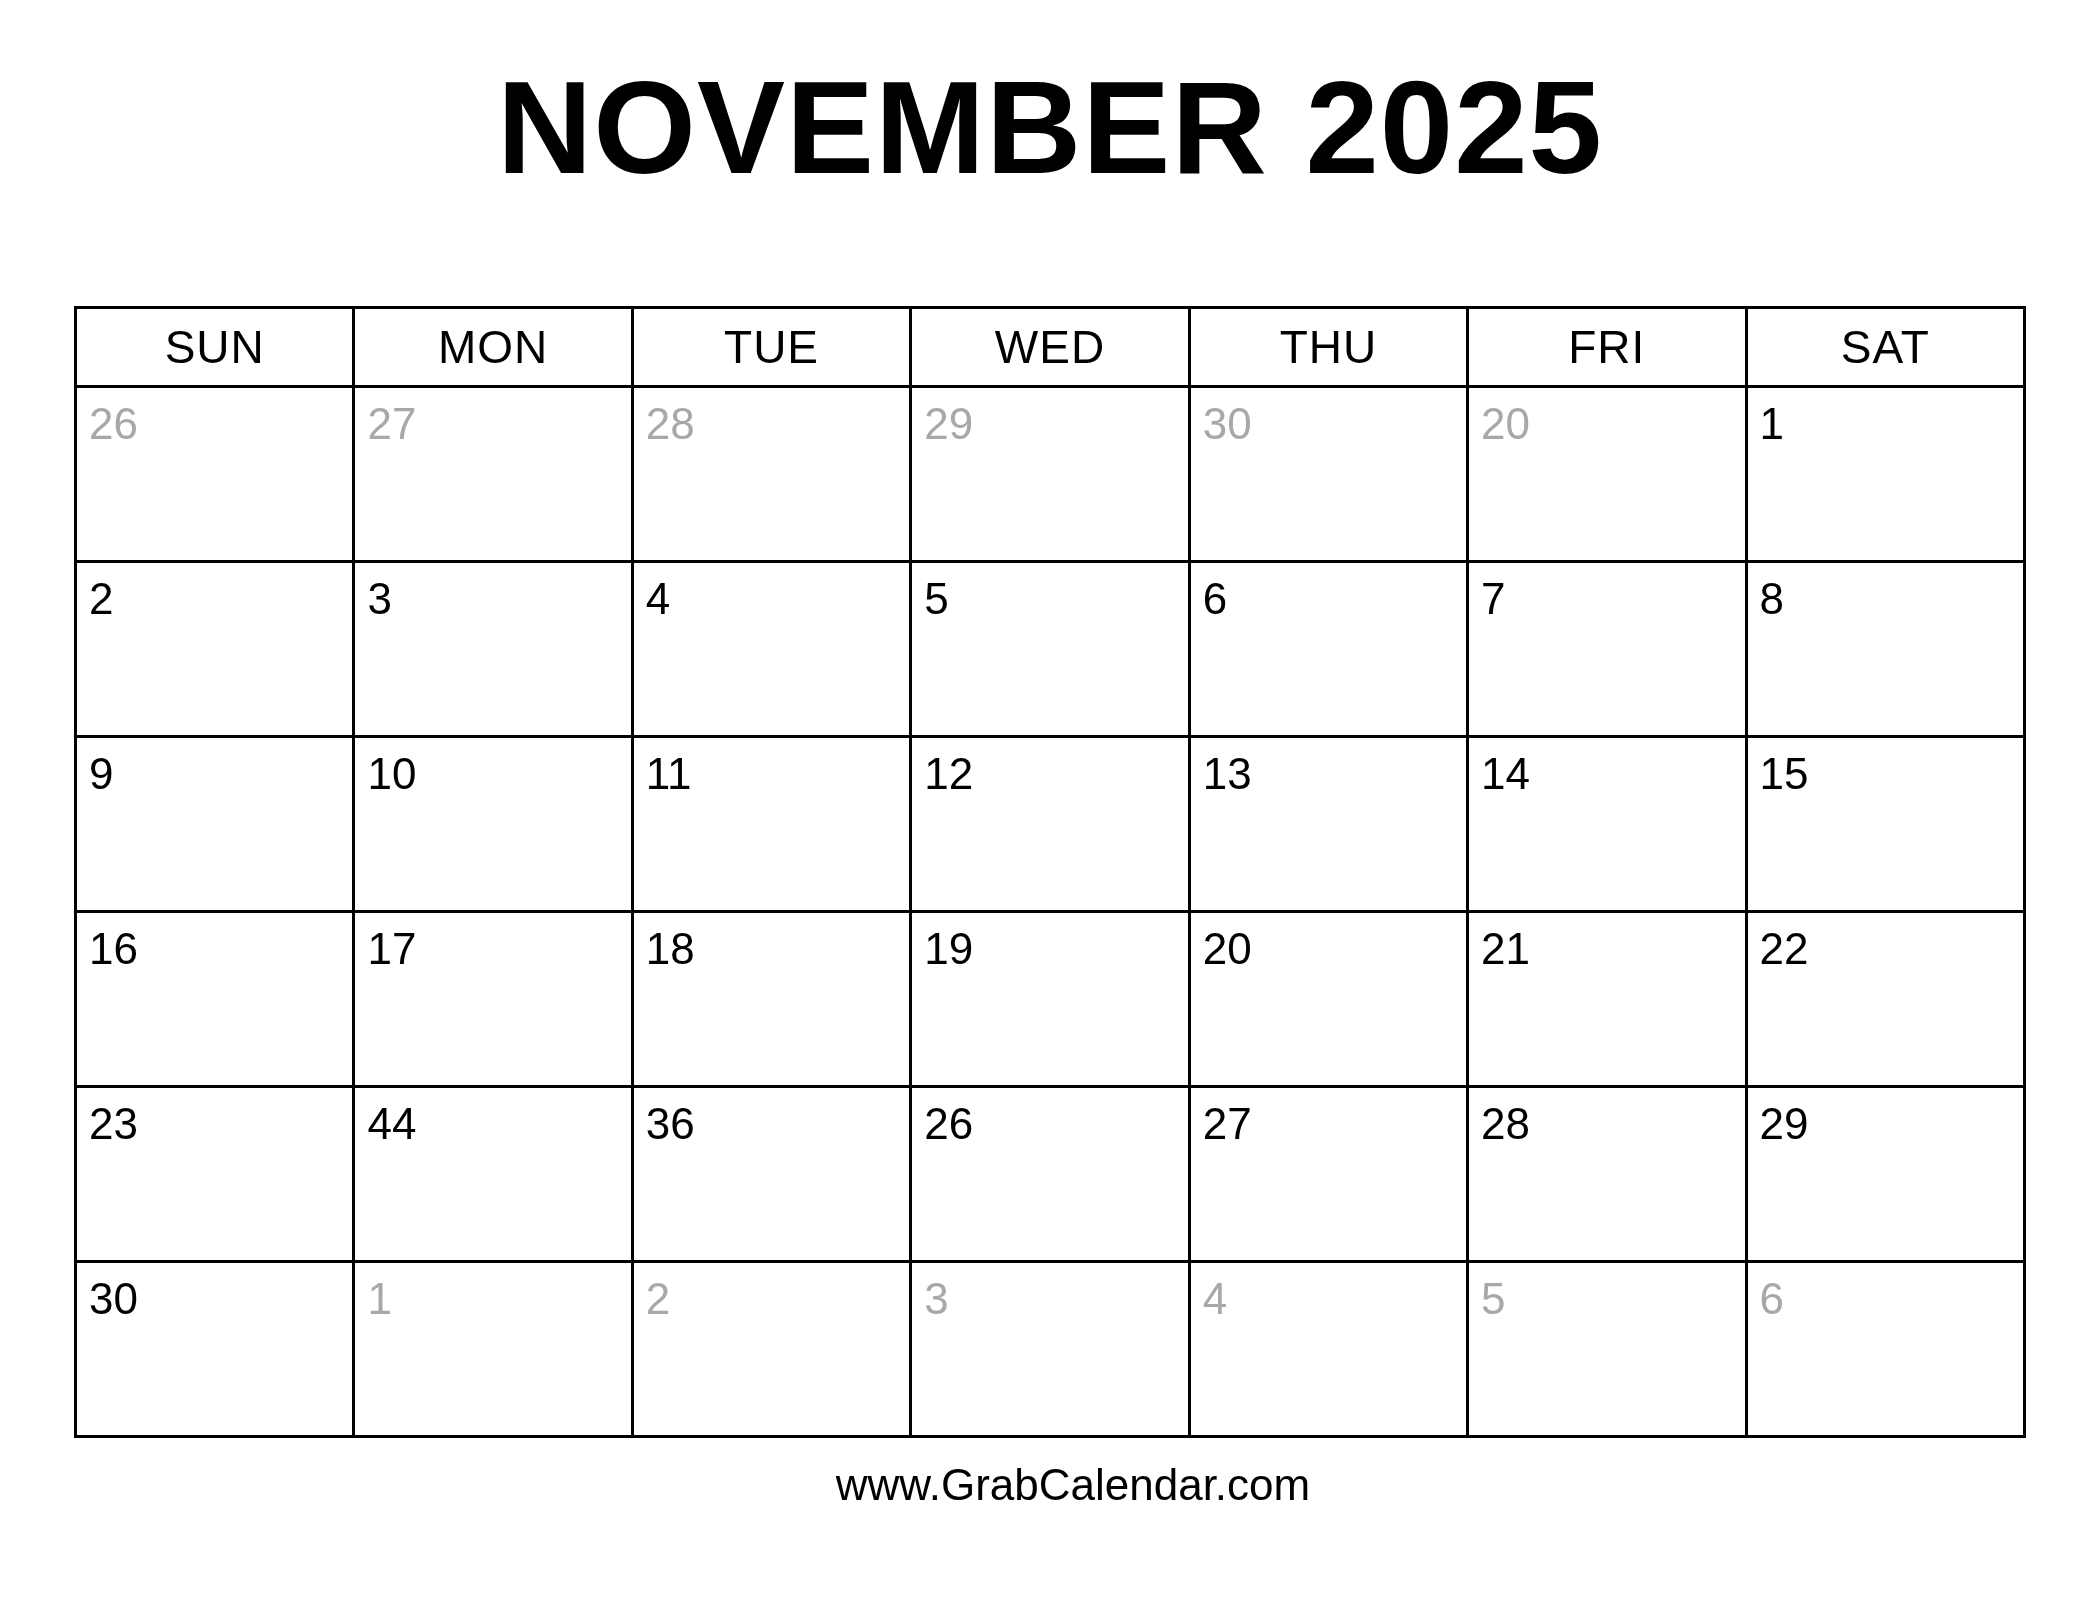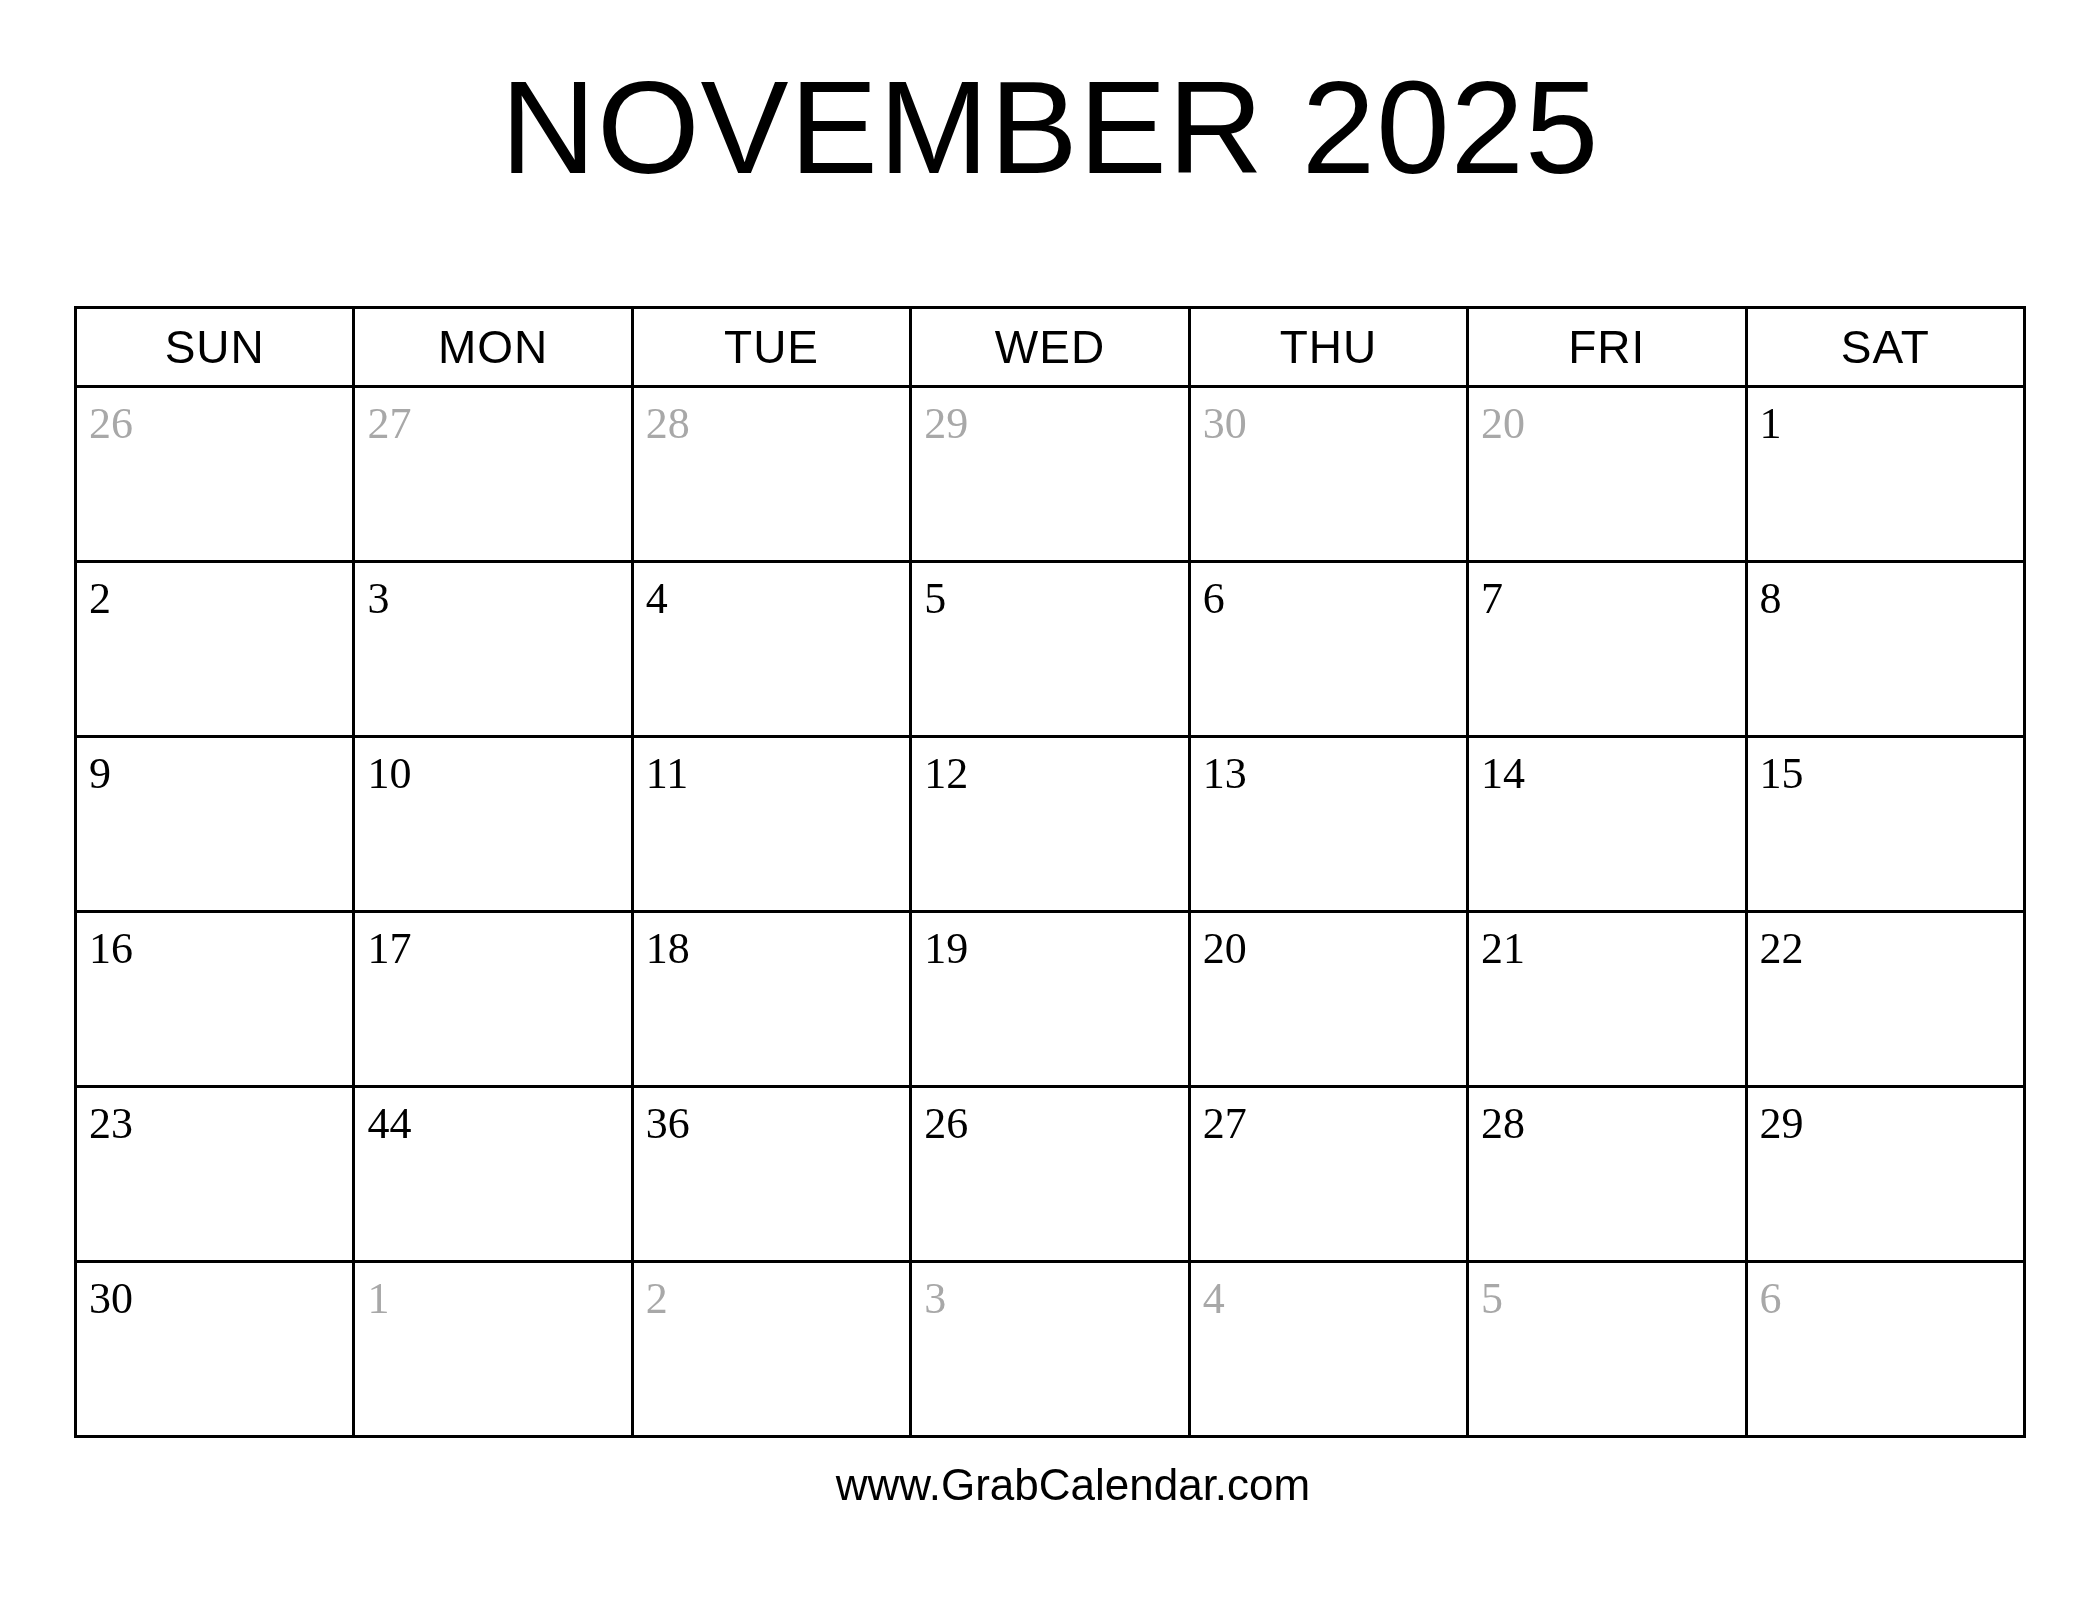--- a/index.html
+++ b/index.html
@@ -17,21 +17,21 @@
   .page {
     width: 2100px;
     height: 1623px;
     box-sizing: border-box;
     display: flex;
     flex-direction: column;
     align-items: center;
   }
   .title {
     font-size: 132px;
-    font-weight: normal;
+    font-weight: bold;
     letter-spacing: 1px;
     line-height: 1;
     margin-top: 62px;
     margin-bottom: 0;
     text-align: center;
     white-space: nowrap;
   }
   .calendar {
     margin-top: 112px;
     width: 1952px;
@@ -54,21 +54,20 @@
   .calendar td {
     height: 172px;
     vertical-align: top;
   }
   .daynum {
     display: block;
     font-size: 44px;
     line-height: 1;
     padding: 14px 0 0 12px;
     font-weight: normal;
-    font-family: Liberation Serif, serif;
   }
   .daynum.muted {
     color: #a8a8a8;
   }
   .footer {
     margin-top: 22px;
     font-size: 44px;
     text-align: center;
     letter-spacing: 0px;
     margin-left: 46px;

